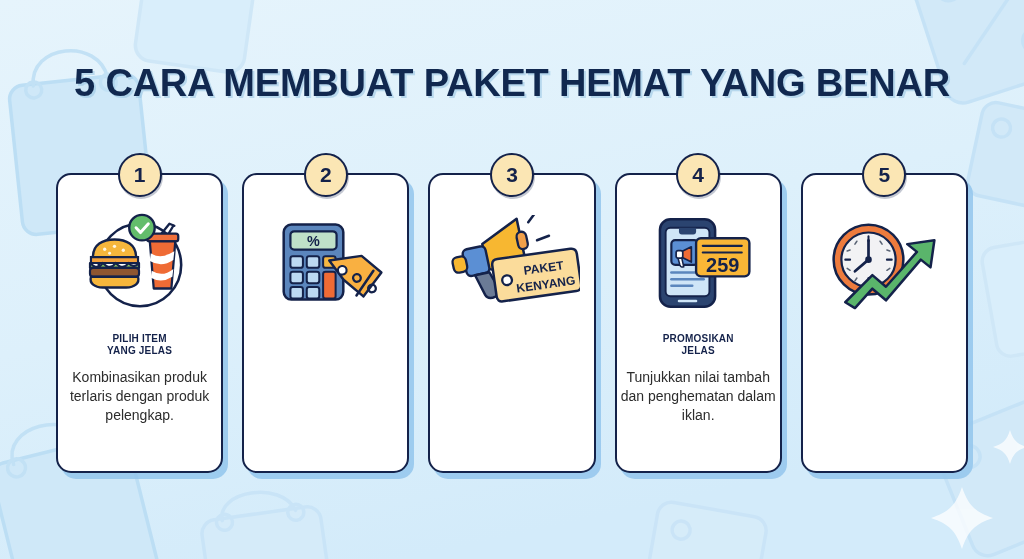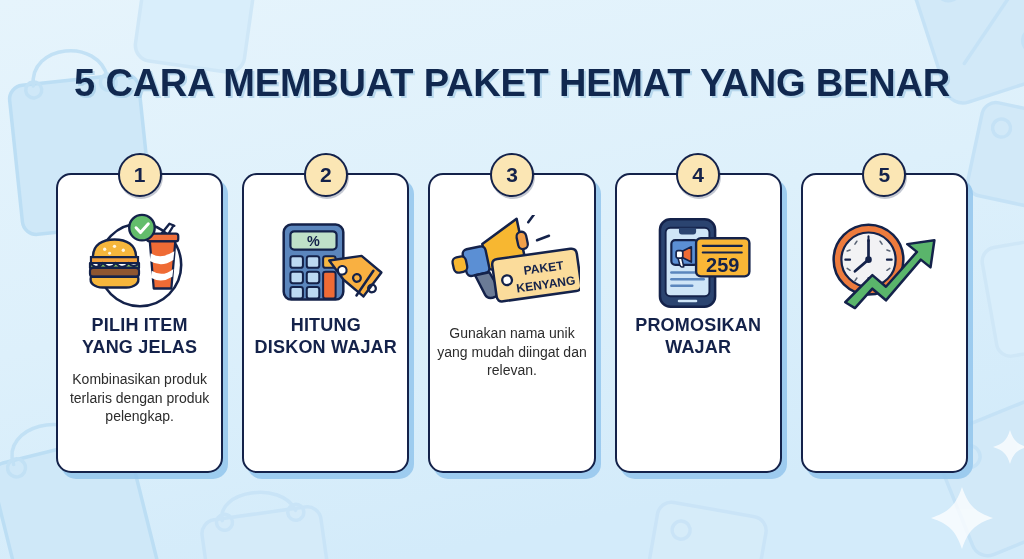--- a/index.html
+++ b/index.html
@@ -41,22 +41,22 @@
     background: #fbe6b4; border: 2.5px solid #14224a;
     display: flex; align-items: center; justify-content: center;
     font-size: 21px; font-weight: 700; color: #14224a;
     box-shadow: 1px 2px 0 rgba(20,34,74,.25);
   }
   .icon-wrap {
     margin-top: 38px; height: 100px; width: 140px;
     display: flex; align-items: center; justify-content: center;
   }
   .card-title {
-    margin-top: 2px; text-align: center; line-height: 1.22;
-    font-size: 18px; font-weight: 700; color: #14224a;
+    margin-top: 20px; text-align: center; line-height: 1.22;
+    font-size: 10px; font-weight: 700; color: #14224a;
     letter-spacing: .2px; padding: 0 6px;
   }
   .card-desc {
     margin-top: 11px; text-align: center; line-height: 1.33;
     font-size: 14px; color: #2c2c2c; padding: 0 4px;
   }
 </style>
 </head>
 <body>
 
@@ -192,24 +192,20 @@
           </g>
           <g transform="translate(58,40) rotate(-8)">
             <path d="M4 10 h34 l18 20 l-22 22 l-18 -20 Z" fill="#f9b041" stroke="#14224a" stroke-width="2.5" stroke-linejoin="round"></path>
             <circle cx="16" cy="22" r="4.5" fill="#fff" stroke="#14224a" stroke-width="2.2"></circle>
             <circle cx="30" cy="32" r="4" fill="none" stroke="#14224a" stroke-width="2.4"></circle>
             <circle cx="44" cy="45" r="4" fill="none" stroke="#14224a" stroke-width="2.4"></circle>
             <line x1="27" y1="50" x2="48" y2="27" stroke="#14224a" stroke-width="2.6" stroke-linecap="round"></line>
           </g>
         </svg>
       </div>
-      <div class="card-title">
-        <div>HITUNG</div>
-        <div>DISKON WAJAR</div>
-      </div>
     </div>
 
     <div class="card">
       <div class="badge">3</div>
       <div class="icon-wrap">
         <svg viewBox="0 0 140 100" width="136" height="97">
           <g transform="rotate(-12 60 50)">
             <path d="M44 26 l40 -18 v62 l-40 -18 Z" fill="#f7b731" stroke="#14224a" stroke-width="2.6" stroke-linejoin="round"></path>
             <rect x="22" y="28" width="24" height="28" rx="5" fill="#5b8fd4" stroke="#14224a" stroke-width="2.5"></rect>
             <rect x="10" y="34" width="14" height="16" rx="5" fill="#f7b731" stroke="#14224a" stroke-width="2.4"></rect>
@@ -222,21 +218,20 @@
             </g>
           </g>
           <g transform="translate(50,40) rotate(-8)">
             <path d="M4 6 h76 q6 0 6 6 v32 q0 6 -6 6 H4 q-6 0 -6 -6 V12 q0 -6 6 -6 Z" fill="#fbdc9b" stroke="#14224a" stroke-width="2.6"></path>
             <circle cx="11" cy="29" r="5" fill="#fff" stroke="#14224a" stroke-width="2.4"></circle>
             <text x="50" y="26" font-family="Liberation Sans, sans-serif" font-size="12.5" font-weight="700" fill="#14224a" text-anchor="middle">PAKET</text>
             <text x="50" y="43" font-family="Liberation Sans, sans-serif" font-size="12.5" font-weight="700" fill="#14224a" text-anchor="middle">KENYANG</text>
           </g>
         </svg>
       </div>
-      <div class="card-desc">Gunakan nama unik yang mudah diingat dan relevan.</div>
     </div>
 
     <div class="card">
       <div class="badge">4</div>
       <div class="icon-wrap">
         <svg viewBox="0 0 124 104" width="118" height="100">
           <rect x="22" y="6" width="58" height="92" rx="11" fill="#2b4470" stroke="#14224a" stroke-width="2.6"></rect>
           <rect x="28" y="15" width="46" height="72" rx="5" fill="#cfe5f7" stroke="#14224a" stroke-width="2"></rect>
           <path d="M42 15 h18 v4 q0 3 -3 3 h-12 q-3 0 -3 -3 Z" fill="#2b4470"></path>
           <g stroke="#5b86bd" stroke-width="2.6" stroke-linecap="round">
@@ -254,22 +249,23 @@
           <rect x="60" y="26" width="56" height="40" rx="5" fill="#f9b636" stroke="#14224a" stroke-width="2.5"></rect>
           <g stroke="#14224a" stroke-width="2.2" stroke-linecap="round">
             <line x1="67" y1="34" x2="108" y2="34"></line>
             <line x1="67" y1="41" x2="108" y2="41"></line>
           </g>
           <text x="88" y="61" font-family="Liberation Sans, sans-serif" font-size="21" font-weight="700" fill="#14224a" text-anchor="middle">259</text>
         </svg>
       </div>
       <div class="card-title">
         <div>PROMOSIKAN</div>
-        <div>WAJAR</div>
-      </div>
+        <div>JELAS</div>
+      </div>
+      <div class="card-desc">Tunjukkan nilai tambah dan penghematan dalam iklan.</div>
     </div>
 
     <div class="card">
       <div class="badge">5</div>
       <div class="icon-wrap">
         <svg viewBox="0 0 128 100" width="124" height="97">
           <circle cx="48" cy="46" r="36" fill="#ee7b3d" stroke="#14224a" stroke-width="2.6"></circle>
           <circle cx="48" cy="46" r="28" fill="#f2f2f4" stroke="#14224a" stroke-width="2.3"></circle>
           <g stroke="#14224a" stroke-width="2.1" stroke-linecap="round">
             <line x1="48" y1="22" x2="48" y2="27"></line>

